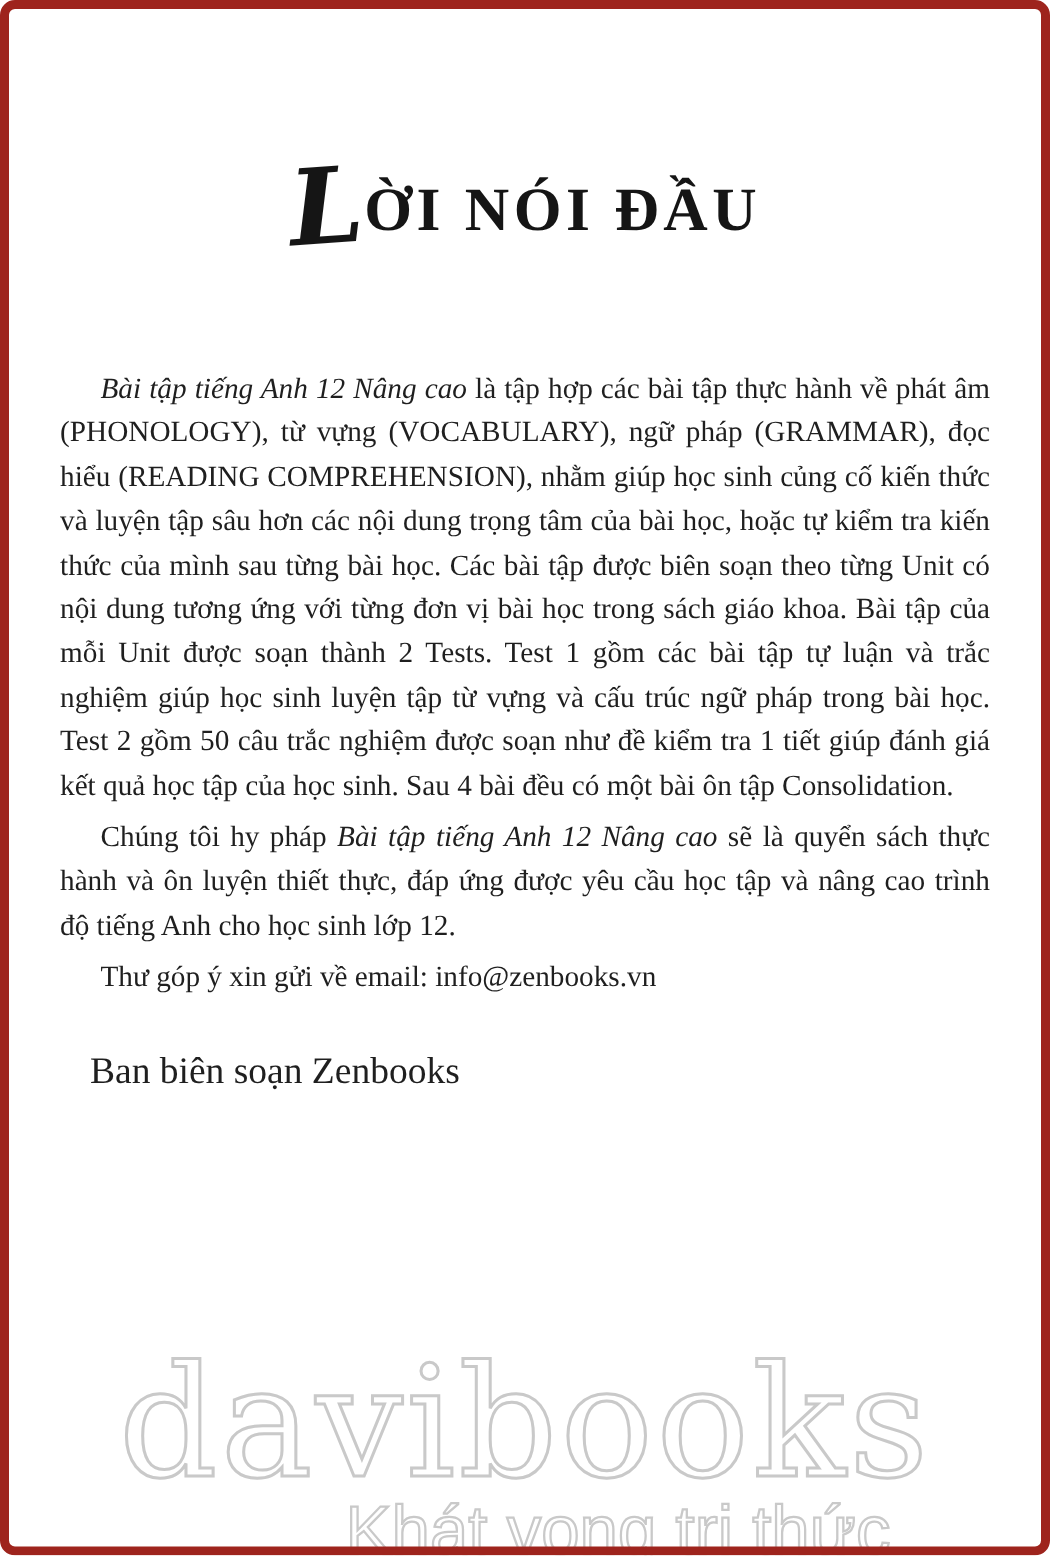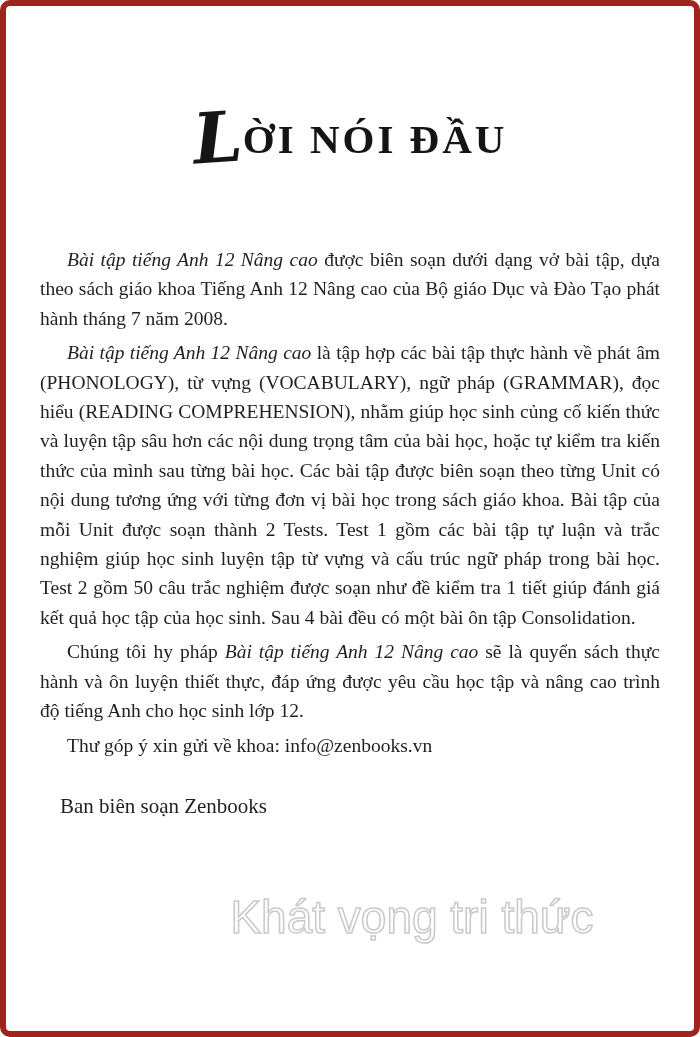--- a/index.html
+++ b/index.html
@@ -58,21 +58,21 @@
   .body-text p {
     margin: 0 0 5px 0;
     text-indent: 27px;
   }
   .body-text i {
     font-style: italic;
   }
   .signature {
     margin: 34px 40px 0 40px;
     text-indent: 20px;
-    font-size: 21px;
+    font-size: 25px;
     color: #1f1f1f;
   }
   .watermark {
     position: absolute;
     top: 898px;
     left: 0;
     width: 100%;
     text-align: center;
     pointer-events: none;
     z-index: 2;
@@ -98,25 +98,25 @@
 </head>
 <body>
 
 <div class="page">
 
   <div class="border-frame"></div>
 
   <h1 class="title"><span class="title-initial">L</span><span>ỜI NÓI ĐẦU</span></h1>
 
   <div class="body-text" id="paragraphs">
-      <p><i>Bài tập tiếng Anh 12 Nâng cao</i><span> được biên soạn dưới dạng vở bài tập, dựa theo sách giáo khoa Tiếng Anh 12 Nâng cao của Bộ giáo Dục và Đào Tạo phát hành tháng 7 năm 2008.</span></p>
       <p><i>Bài tập tiếng Anh 12 Nâng cao</i><span> là tập hợp các bài tập thực hành về phát âm (PHONOLOGY), từ vựng (VOCABULARY), ngữ pháp (GRAMMAR), đọc hiểu (READING COMPREHENSION), nhằm giúp học sinh củng cố kiến thức và luyện tập sâu hơn các nội dung trọng tâm của bài học, hoặc tự kiểm tra kiến thức của mình sau từng bài học. Các bài tập được biên soạn theo từng Unit có nội dung tương ứng với từng đơn vị bài học trong sách giáo khoa. Bài tập của mỗi Unit được soạn thành 2 Tests. Test 1 gồm các bài tập tự luận và trắc nghiệm giúp học sinh luyện tập từ vựng và cấu trúc ngữ pháp trong bài học. Test 2 gồm 50 câu trắc nghiệm được soạn như đề kiểm tra 1 tiết giúp đánh giá kết quả học tập của học sinh. Sau 4 bài đều có một bài ôn tập Consolidation.</span></p>
       <p><span>Chúng tôi hy pháp </span><i>Bài tập tiếng Anh 12 Nâng cao</i><span> sẽ là quyển sách thực hành và ôn luyện thiết thực, đáp ứng được yêu cầu học tập và nâng cao trình độ tiếng Anh cho học sinh lớp 12.</span></p>
-      <p><span>Thư góp ý xin gửi về khoa: info@zenbooks.vn</span></p>
+      <p><span>Thư góp ý xin gửi về email: info@zenbooks.vn</span></p>
     </div>
 
   <p class="signature">Ban biên soạn Zenbooks</p>
 
   <div class="watermark">
+    <div class="wm-line1">davibooks</div>
     <div class="wm-line2">Khát vọng tri thức</div>
   </div>
 
 </div>
 
 </body></html>

